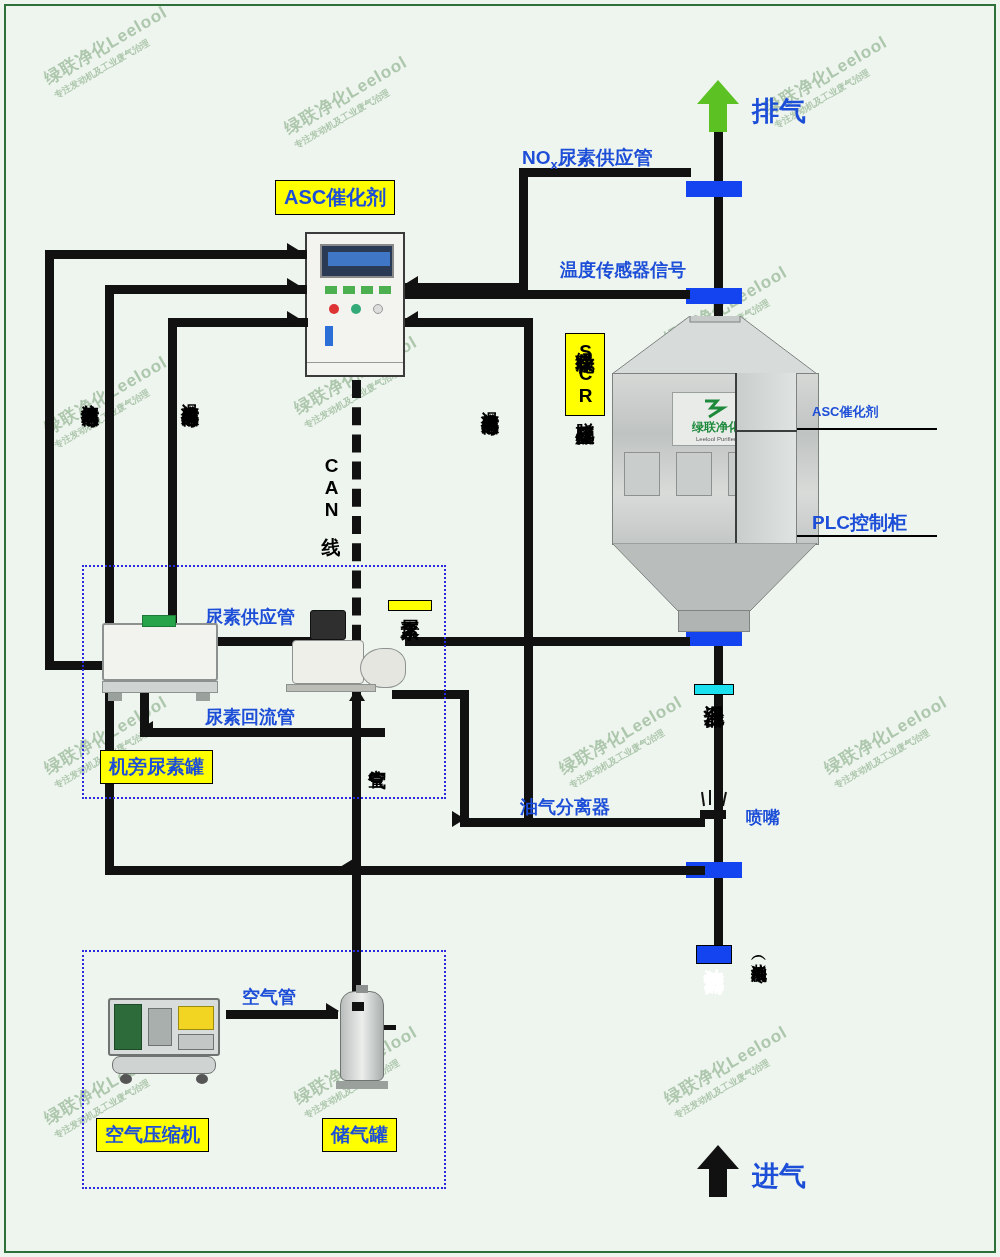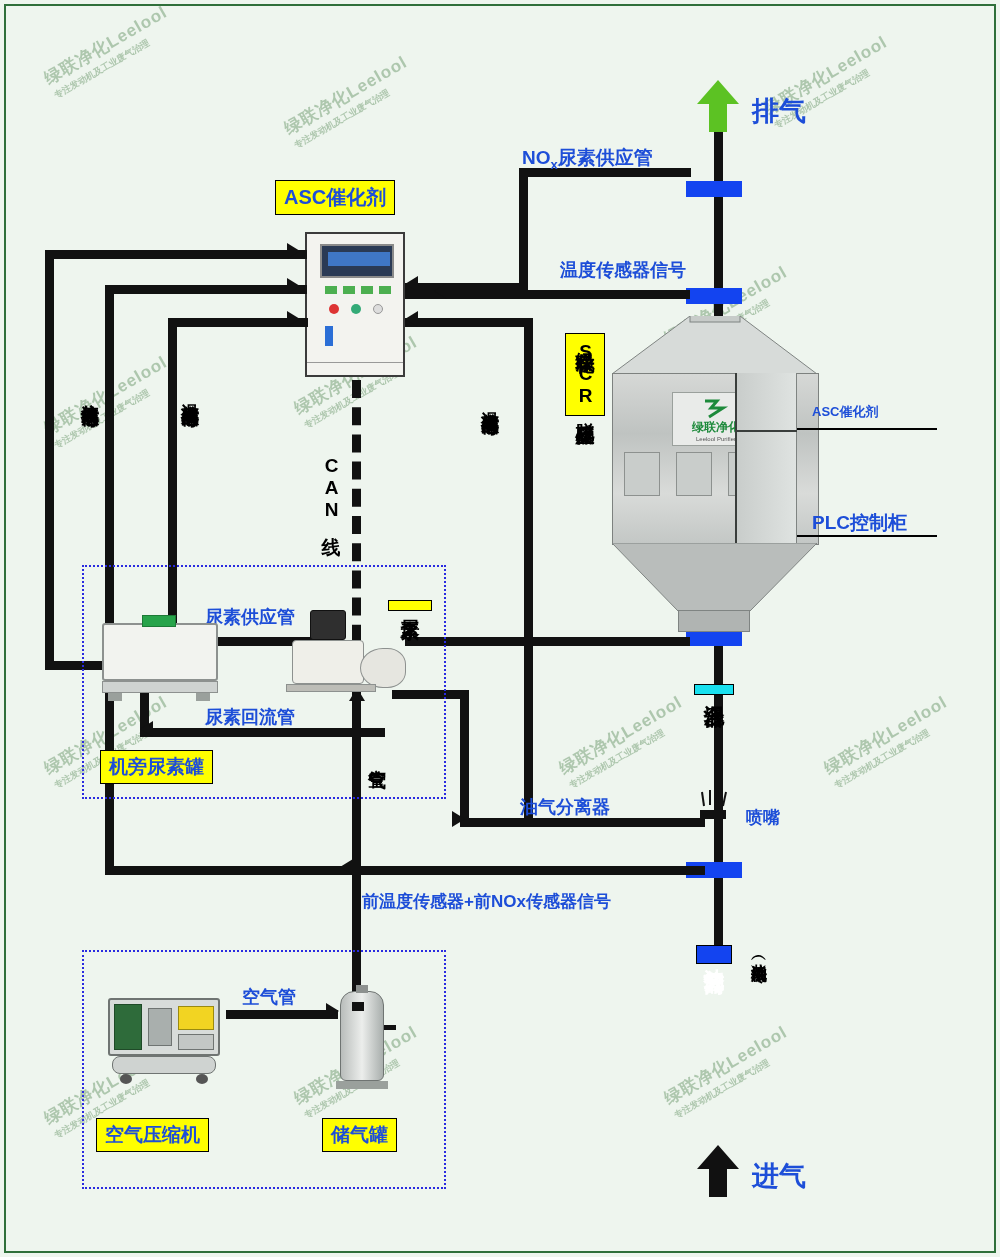--- a/index.html
+++ b/index.html
@@ -190,21 +190,20 @@
   <div class="pipe v" style="left:45px;top:250px;height:420px;"></div>
   <div class="pipe h" style="left:45px;top:661px;width:95px;"></div>
   <div class="arrow-r" style="left:287px;top:243px;"></div>
   <div class="lbl-v" style="left:78px;top:390px;font-size:18px;">液位传感器信号</div>
 
   <div class="pipe h" style="left:105px;top:285px;width:202px;"></div>
   <div class="pipe v" style="left:105px;top:285px;height:590px;"></div>
   <div class="pipe h" style="left:105px;top:866px;width:600px;"></div>
   <div class="arrow-r" style="left:287px;top:278px;"></div>
   <div class="lbl-v" style="left:178px;top:390px;font-size:18px;">温度传感器信号</div>
-  <div class="lbl" style="left:362px;top:890px;font-size:17px;">前温度传感器+前NOx传感器信号</div>
   <div class="arrow-l" style="left:340px;top:859px;"></div>
 
   <div class="pipe h" style="left:168px;top:318px;width:140px;"></div>
   <div class="pipe v" style="left:168px;top:318px;height:305px;"></div>
   <div class="pipe h" style="left:168px;top:637px;width:160px;"></div>
   <div class="arrow-r" style="left:287px;top:311px;"></div>
 
   <div class="dash-v" style="left:352px;top:380px;height:290px;"></div>
   <div class="lbl-v" style="left:318px;top:455px;font-size:19px;">CAN线</div>
 

